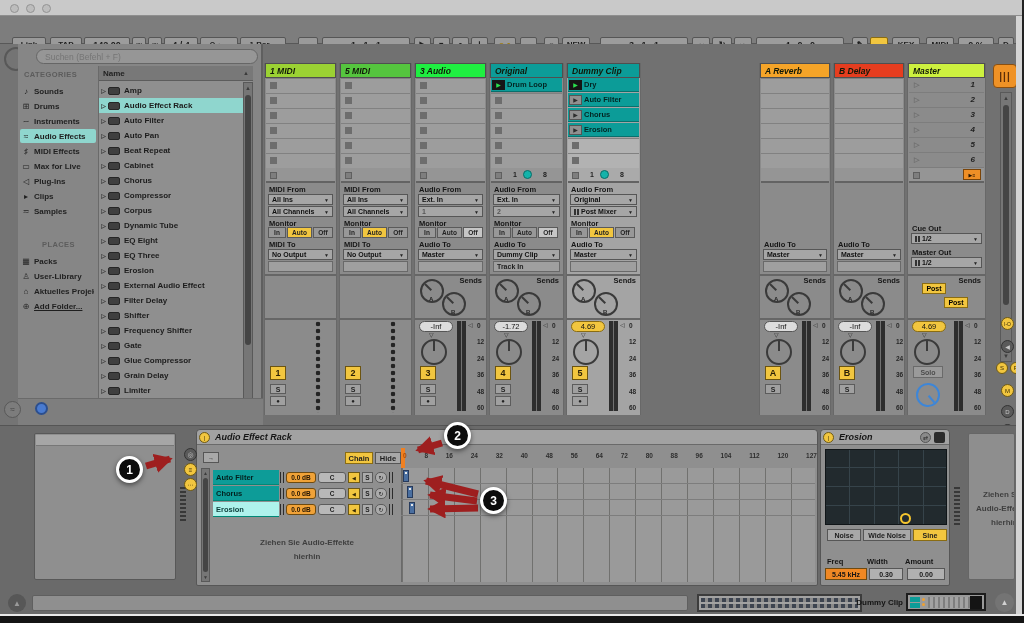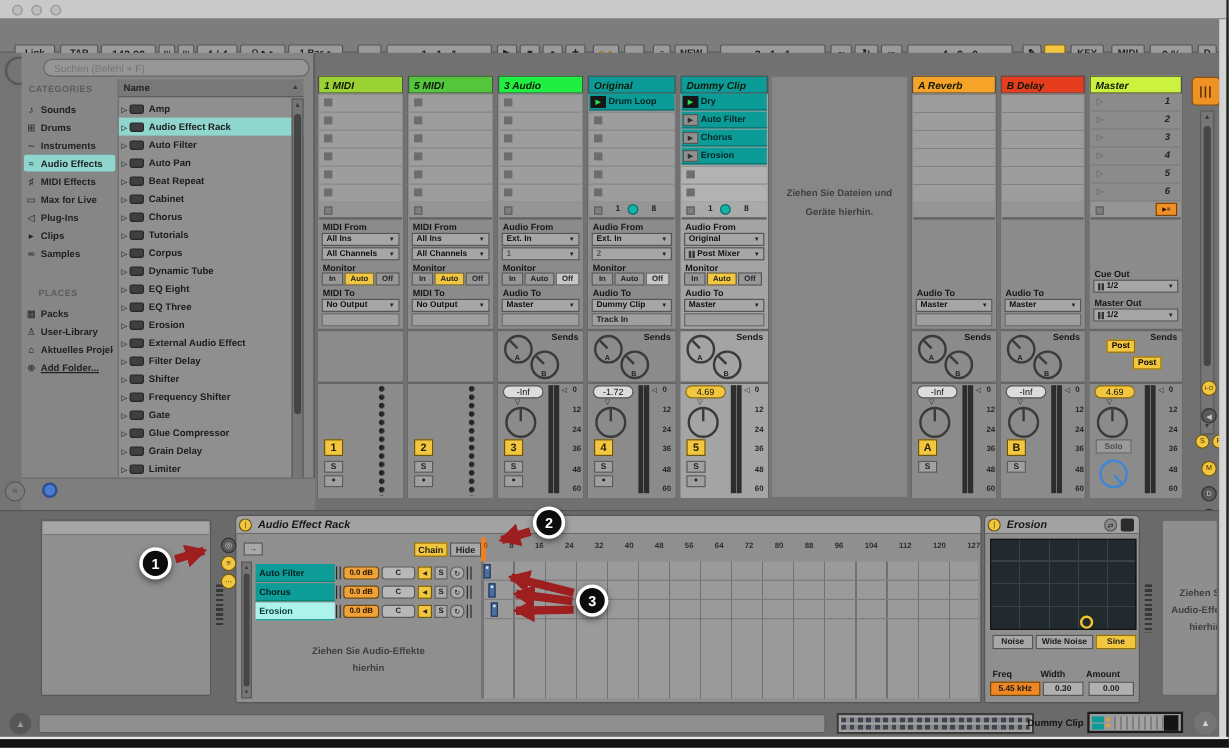--- a/index.html
+++ b/index.html
@@ -185,21 +185,21 @@
         <span>Plug-Ins</span>
       </div>
     <div class="citem" style="top:145px">
         <span class="ic">▸</span>
         <span>Clips</span>
       </div>
     <div class="citem" style="top:160px">
         <span class="ic">≂</span>
         <span>Samples</span>
       </div>
-    <div class="ab cath" style="left:14px;top:196px">PLACES</div>
+    <div class="ab cath" style="left:24px;top:196px">PLACES</div>
     <div class="citem" style="top:210px">
         <span class="ic">▦</span>
         <span>Packs</span>
       </div>
     <div class="citem" style="top:225px">
         <span class="ic">♙</span>
         <span>User-Library</span>
       </div>
     <div class="citem" style="top:240px">
         <span class="ic">⌂</span>
@@ -246,21 +246,21 @@
           <span>Cabinet</span>
         </div>
       <div class="lrow" style="top:107px">
           <span class="tri">▷</span>
           <span class="dico"></span>
           <span>Chorus</span>
         </div>
       <div class="lrow" style="top:122px">
           <span class="tri">▷</span>
           <span class="dico"></span>
-          <span>Tutorials</span>
+          <span>Compressor</span>
         </div>
       <div class="lrow" style="top:137px">
           <span class="tri">▷</span>
           <span class="dico"></span>
           <span>Corpus</span>
         </div>
       <div class="lrow" style="top:152px">
           <span class="tri">▷</span>
           <span class="dico"></span>
           <span>Dynamic Tube</span>
@@ -566,24 +566,20 @@
       <div class="meter"></div>
       <div class="mtri">◁</div>
       <div class="scale">0
 12
 24
 36
 48
 60</div>
     </div>
 
-    <div class="ab" style="left:379px;top:19px;width:115px;height:352px;background:#878787;border:1px solid #6f6f6f">
-      <div class="drop-txt" style="left:0;right:0;top:92px">Ziehen Sie Dateien und</div>
-      <div class="drop-txt" style="left:0;right:0;top:108px">Geräte hierhin.</div>
-    </div>
 
     <div class="st" style="left:496px;width:72px">
       <div class="hd" style="background:#f5a428">A Reverb</div>
       <div class="slots"></div>
       <div class="stoprow"></div>
       <div class="lbl r3">Audio To</div>
       <div class="dd d3">
           <span>Master</span>
           <i>▼</i>
         </div>

